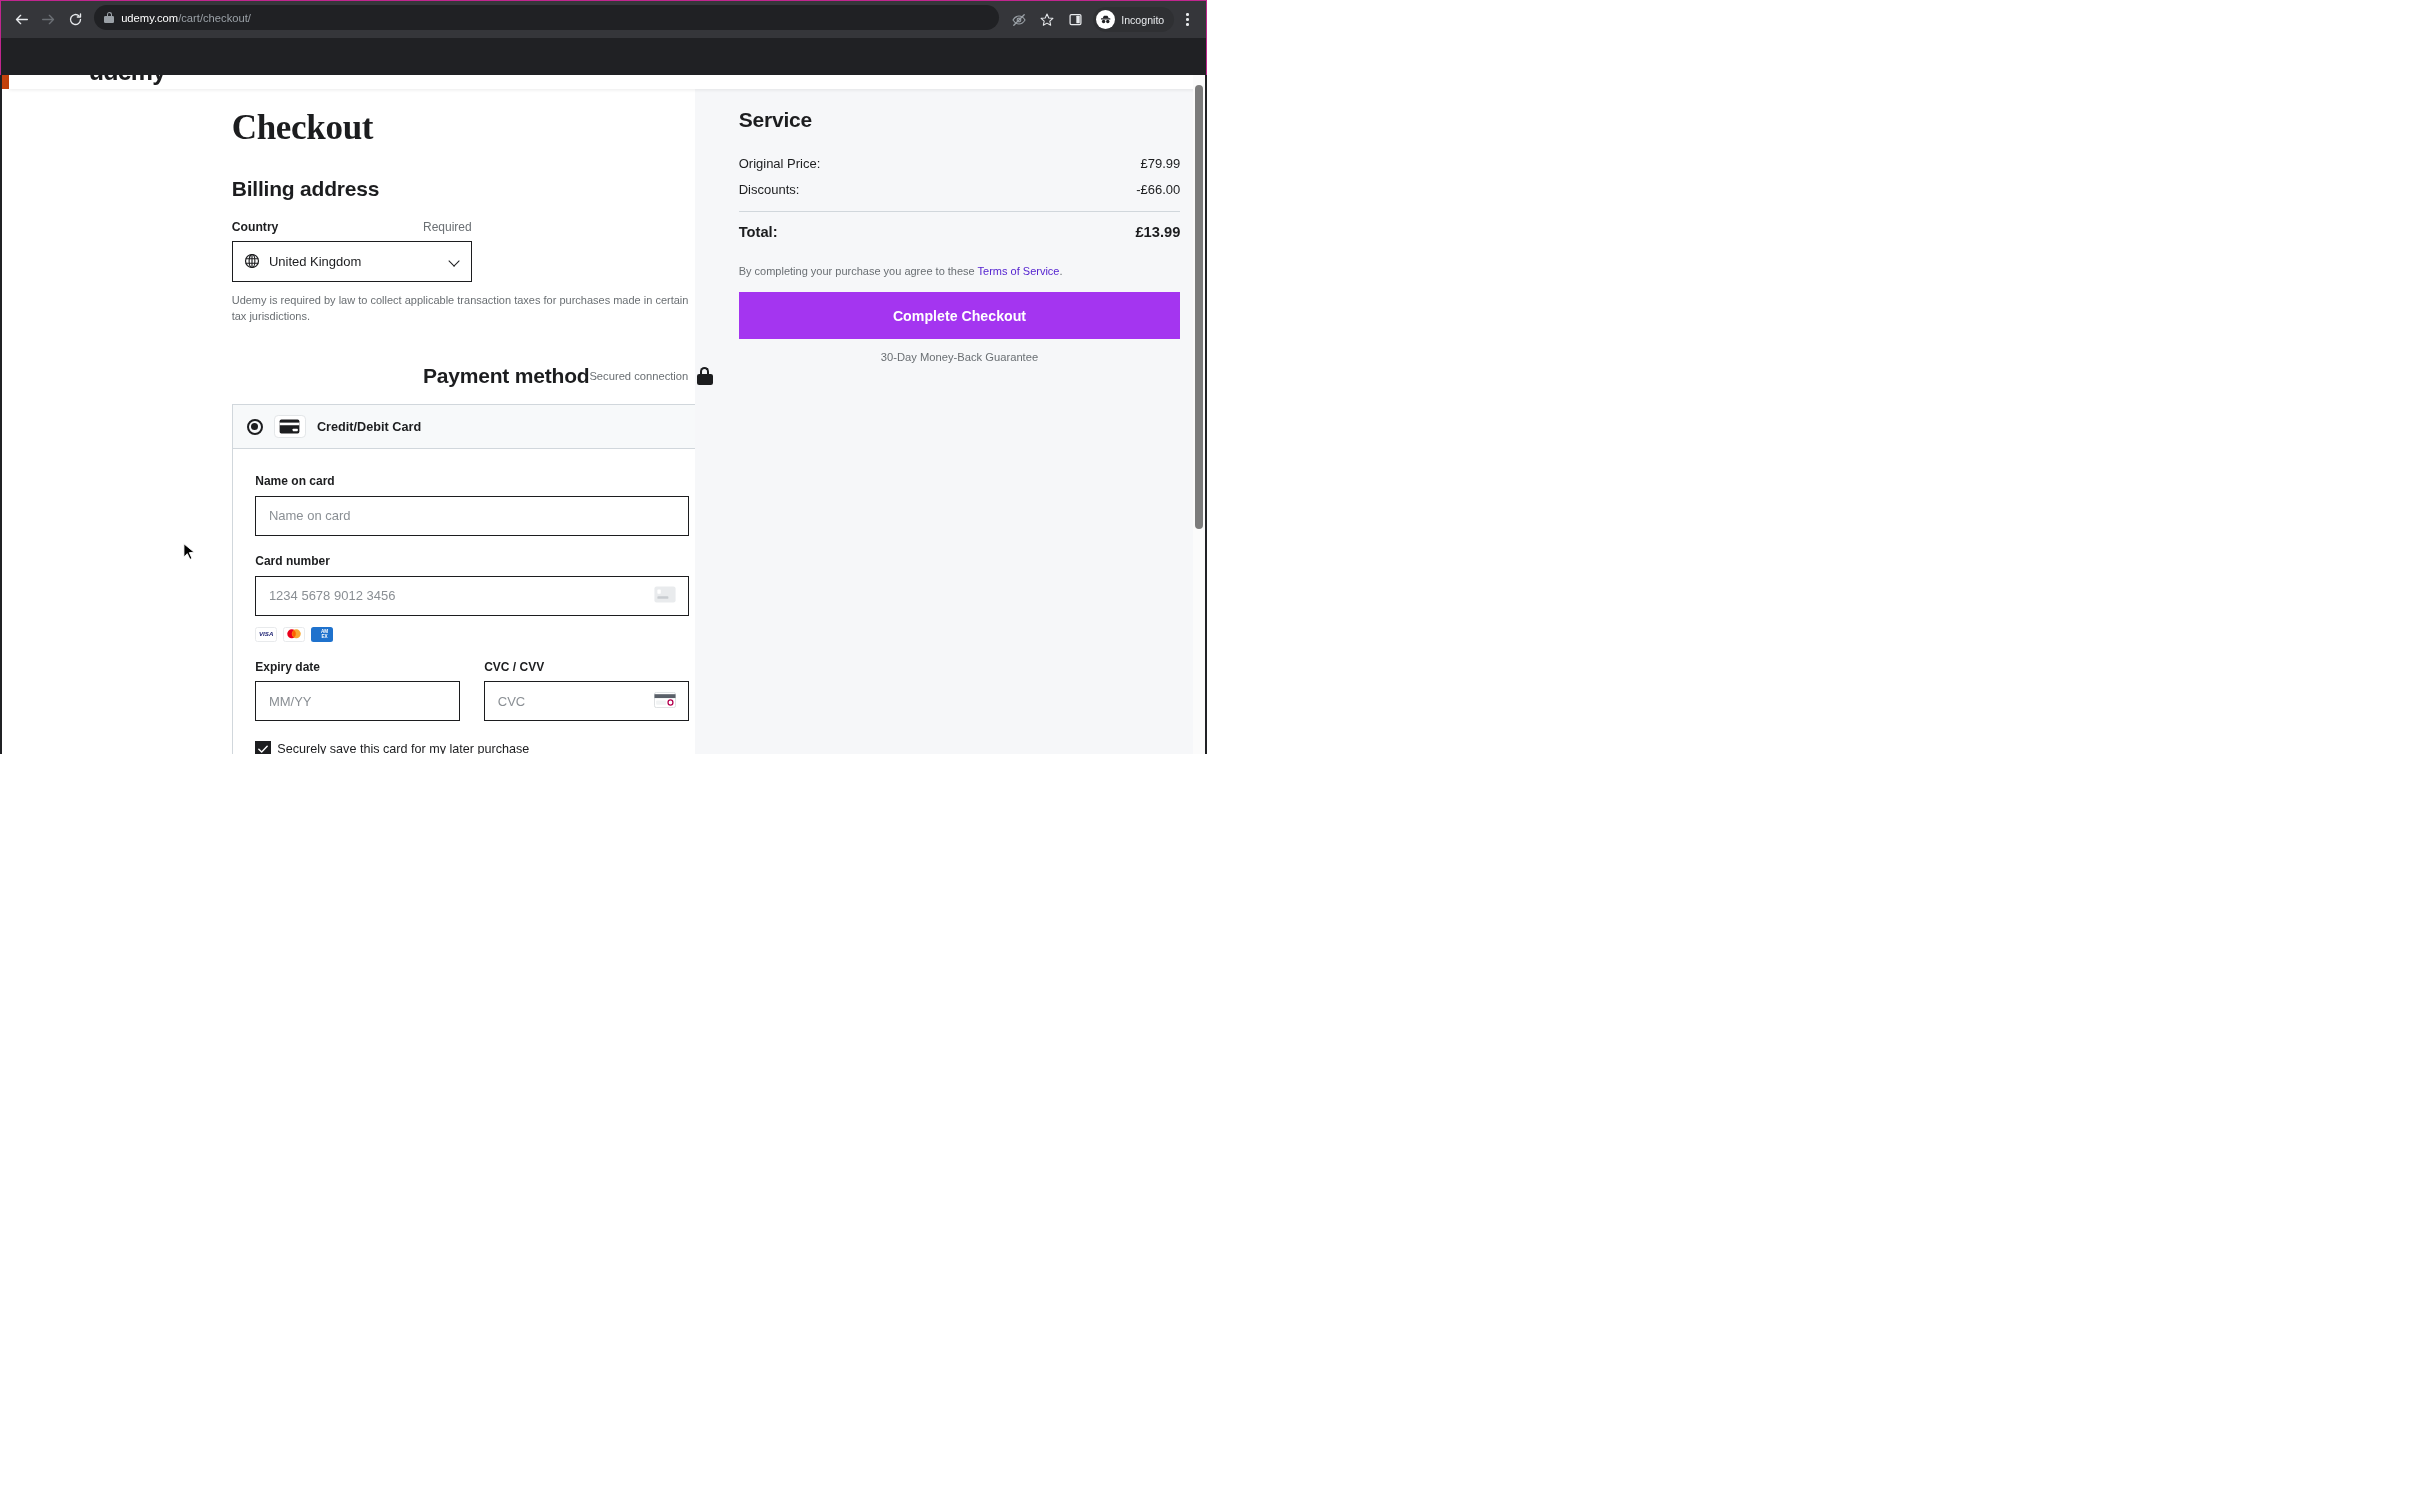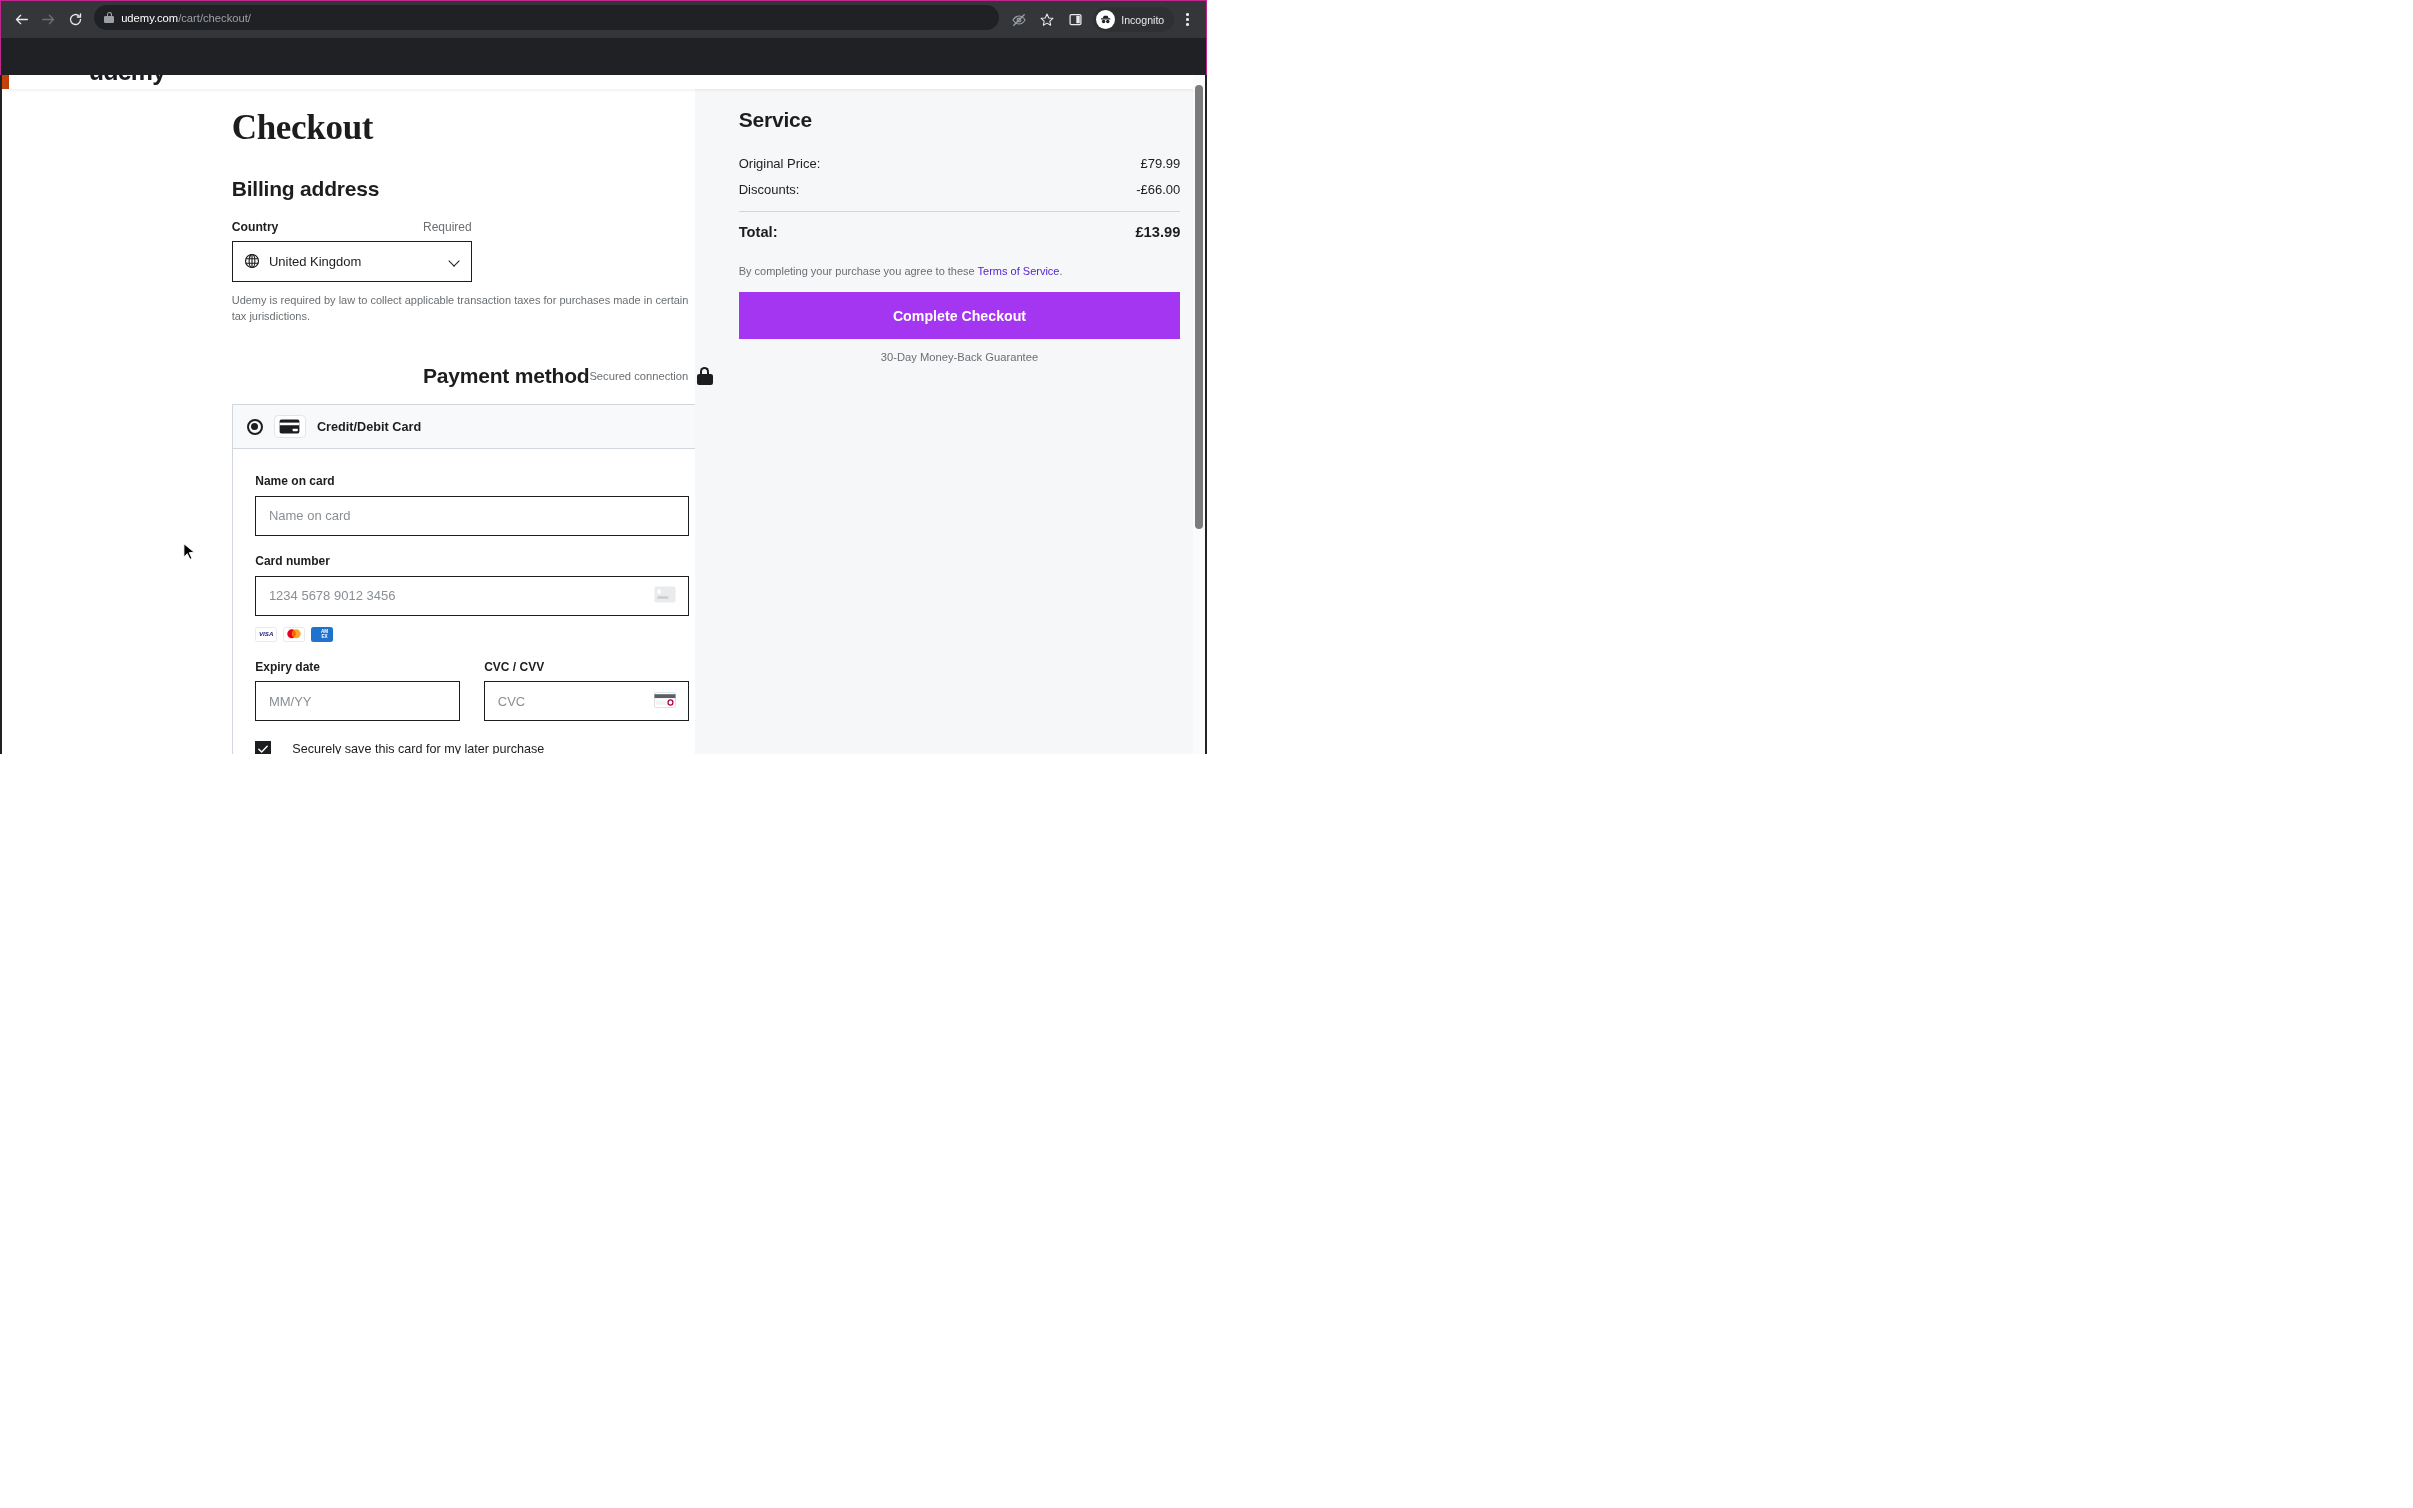--- a/index.html
+++ b/index.html
@@ -369,21 +369,21 @@
 
   .brands { display: flex; gap: 5.9px; margin-top: 11px; }
   .brand { height: 15px; border-radius: 2.5px; display: flex; align-items: center; justify-content: center; overflow: hidden; }
   .brand.visa { width: 22px; background: #ffffff; border: 0.8px solid #e8eaec; }
   .brand.mc   { width: 22px; background: #ffffff; border: 0.8px solid #e8eaec; }
   .brand.amex { width: 22px; background: #1f72cd; }
 
   .two-col { display: flex; gap: 24px; }
   .two-col > div { flex: 1; }
 
-  .save-row { display: flex; align-items: center; gap: 21px; margin-top: 20px; }
+  .save-row { display: flex; align-items: center; gap: 6px; margin-top: 20px; }
   .checkbox {
     width: 16px; height: 16px;
     background: #1c1d1f;
     display: flex; align-items: center; justify-content: center;
     flex: 0 0 auto;
   }
   .save-text { font-size: 12.6px; color: #1c1d1f; }
 
   
   h2.summary-title {

